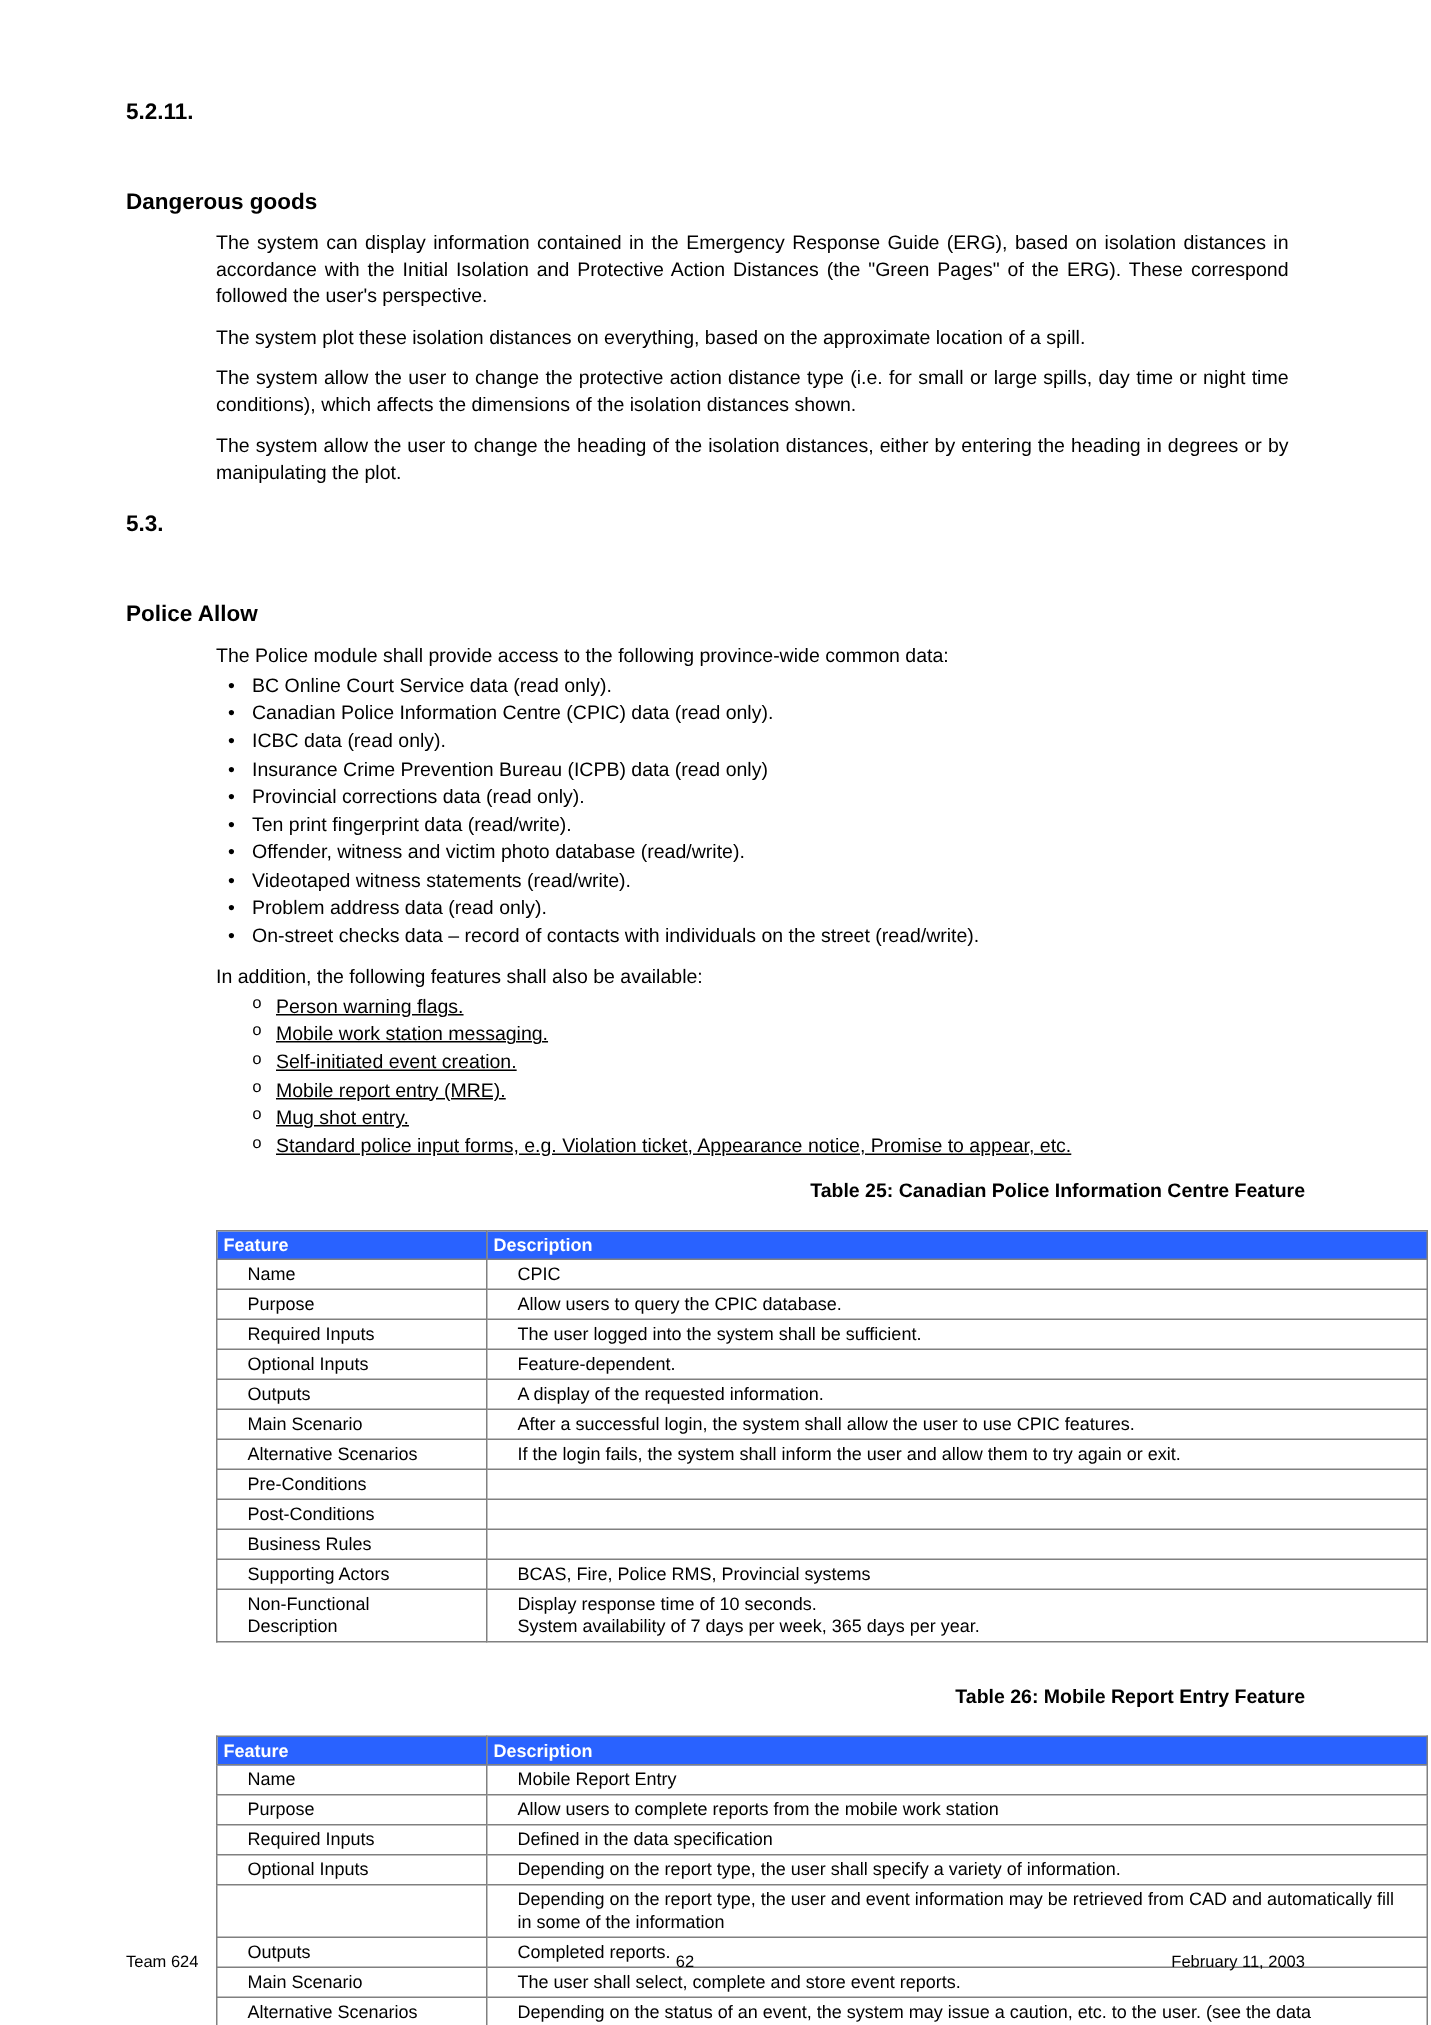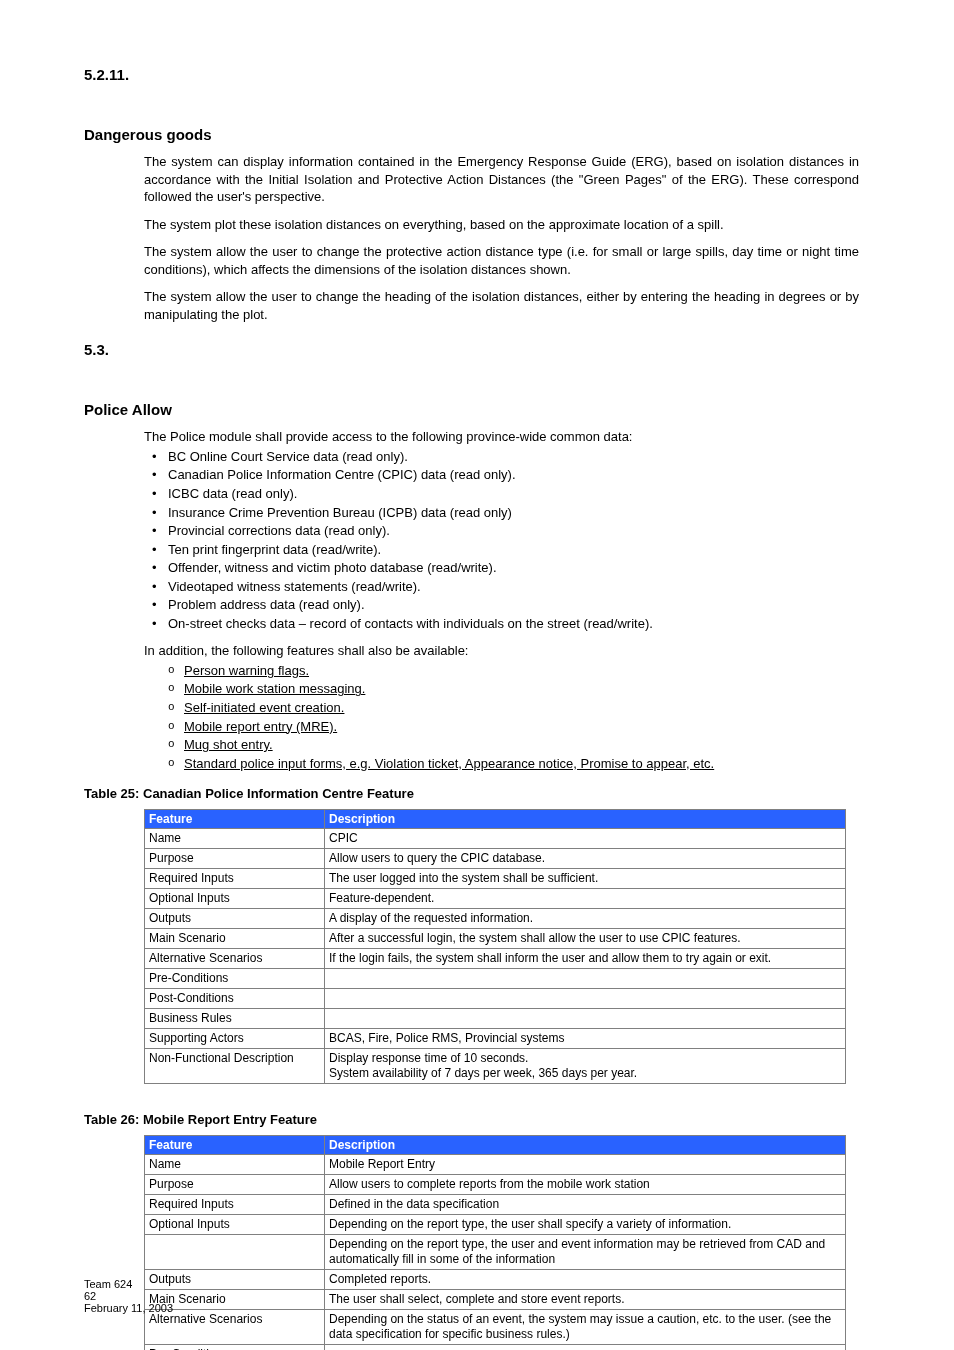--- a/index.html
+++ b/index.html
@@ -74,58 +74,57 @@
     content: "o";
     font-family: "Courier New", monospace;
     font-size: 11px;
     position: absolute;
     left: 24px;
     top: 1px;
   }
   .table-caption {
     font-size: 13px;
     font-weight: bold;
-    text-align: left;
+    text-align: right;
     margin-top: 14px;
   }
   table {
     border-collapse: collapse;
-    margin: 8px 0 0 60px;
-    width: 702px;
+    margin: 19px 0 0 60px;
+    width: 808px;
     font-size: 12px;
   }
   th {
     background: #2962ff;
     color: #ffffff;
     font-weight: bold;
     text-align: left;
     padding: 2px 4px;
     border: 1px solid #808080;
     font-size: 12px;
     vertical-align: top;
   }
   th:first-child { width: 180px; }
   td {
     border: 1px solid #808080;
-    padding: 2px 4px;
+    padding: 2px 20px;
     vertical-align: top;
     font-size: 12px;
     line-height: 1.25;
   }
   td:first-child { width: 180px; }
   .footer {
     position: absolute;
     bottom: 36px;
     left: 84px;
     right: 84px;
     display: flex;
     justify-content: space-between;
     font-size: 11px;
     color: #000;
-    flex-direction: column;
   }
 </style>
 </head>
 <body>
 
 <div class="page">
 
   <div class="section-heading-row">
     <span class="section-heading-num">5.2.11.</span>
     <span class="section-heading-text">Dangerous goods</span>

